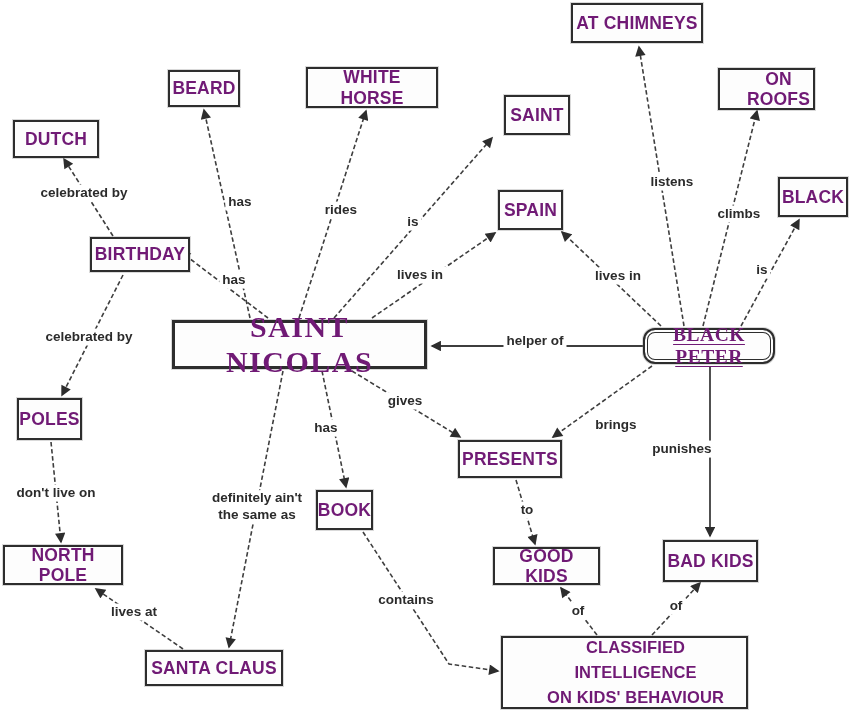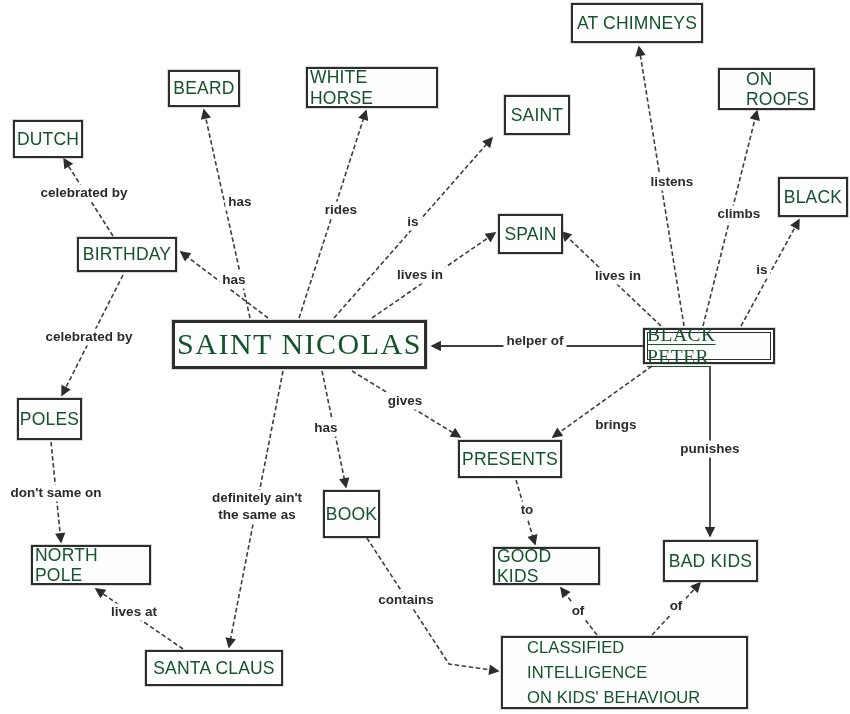--- a/index.html
+++ b/index.html
@@ -11,35 +11,36 @@
   .edge-line{
     fill:none;stroke:var(--line,#3e3e3e);stroke-width:1.6;
     stroke-dasharray:4.5 2.6;
   }
   .edge-line.solid{stroke-dasharray:none;stroke-width:1.8;}
   #arrowhead path{fill:var(--ink,#1f1f1f);}
   .node{
     position:absolute;box-sizing:border-box;
     background:#fdfdfd;border:2px solid var(--ink,#2d2d2d);
     display:flex;align-items:center;justify-content:center;
-    color:#14532d;
-    font-weight:400;font-size:17.5px;letter-spacing:.2px;line-height:1.15;
+    text-align:center;color:#701a75;
+    font-weight:700;font-size:17.5px;letter-spacing:.2px;line-height:1.15;
     white-space:pre-line;
     box-shadow:0 0 0 1px rgba(130,130,130,.30);
     padding:0 2px;
   }
   .node.primary{
     font-family:"Liberation Serif",serif;font-size:30px;letter-spacing:1.5px;
     border-width:3px;
   }
   .node.underlined{
     font-family:"Liberation Serif",serif;font-size:19.5px;letter-spacing:.5px;
     text-decoration:underline;text-underline-offset:3px;
     box-shadow:inset 0 0 0 2px #fdfdfd, inset 0 0 0 3px var(--ink,#2d2d2d),
                0 0 0 1px rgba(130,130,130,.30);
+    border-radius:12px;
   }
   .node.two-line{font-size:16.5px;letter-spacing:.1px;line-height:1.5;padding-left:24px;}
   .elabel{
     position:absolute;transform:translate(-50%,-50%);
     background:#ffffff;padding:0 3px;
     font-weight:700;font-size:13.5px;color:#2b2b2b;
     white-space:pre-line;text-align:center;line-height:1.25;
   }
 </style>
 </head>
@@ -70,58 +71,58 @@
       <polyline points="322,371 346,487" class="edge-line" marker-end="url(#arrowhead)"></polyline>
       <polyline points="283,371 229,647" class="edge-line" marker-end="url(#arrowhead)"></polyline>
       <polyline points="51,442 61,542" class="edge-line" marker-end="url(#arrowhead)"></polyline>
       <polyline points="183,649 96,589" class="edge-line" marker-end="url(#arrowhead)"></polyline>
       <polyline points="516,480 535,544" class="edge-line" marker-end="url(#arrowhead)"></polyline>
       <polyline points="363,532 449,664 498,671" class="edge-line" marker-end="url(#arrowhead)"></polyline>
       <polyline points="597,635 561,588" class="edge-line" marker-end="url(#arrowhead)"></polyline>
       <polyline points="652,635 700,583" class="edge-line" marker-end="url(#arrowhead)"></polyline>
     </svg>
   <div id="nodes-layer">
-      <div class="node" style="left: 13px; top: 120px; width: 70px; height: 38px;">DUTCH</div>
+      <div class="node" style="left: 13px; top: 120px; width: 86px; height: 38px;">DUTCH</div>
       <div class="node" style="left: 168px; top: 70px; width: 72px; height: 37px;">BEARD</div>
       <div class="node" style="left: 306px; top: 67px; width: 132px; height: 41px;">WHITE HORSE</div>
       <div class="node" style="left: 477px; top: 95px; width: 66px; height: 40px; margin-left: 27px;">SAINT</div>
       <div class="node" style="left: 571px; top: 3px; width: 132px; height: 40px;">AT CHIMNEYS</div>
       <div class="node" style="left: 718px; top: 68px; width: 97px; height: 42px; padding-left: 26px;">ON ROOFS</div>
       <div class="node" style="left: 778px; top: 177px; width: 70px; height: 40px;">BLACK</div>
-      <div class="node" style="left: 498px; top: 190px; width: 65px; height: 40px; margin-top: 24px;">SPAIN</div>
-      <div class="node" style="left: 77px; top: 237px; width: 100px; height: 35px;">BIRTHDAY</div>
+      <div class="node" style="left: 498px; top: 190px; width: 65px; height: 40px;">SPAIN</div>
+      <div class="node" style="left: 90px; top: 237px; width: 100px; height: 35px;">BIRTHDAY</div>
       <div class="node primary" style="left: 172px; top: 320px; width: 255px; height: 49px;">SAINT NICOLAS</div>
       <div class="node underlined" style="left: 643px; top: 328px; width: 132px; height: 36px;">BLACK PETER</div>
       <div class="node" style="left: 17px; top: 398px; width: 65px; height: 42px;">POLES</div>
       <div class="node" style="left: 458px; top: 440px; width: 104px; height: 38px;">PRESENTS</div>
-      <div class="node" style="left: 323px; top: 490px; width: 57px; height: 48px;">BOOK</div>
-      <div class="node" style="left: 3px; top: 545px; width: 120px; height: 40px; margin-left: 28px;">NORTH POLE</div>
+      <div class="node" style="left: 316px; top: 490px; width: 57px; height: 40px;">BOOK</div>
+      <div class="node" style="left: 3px; top: 545px; width: 120px; height: 40px;">NORTH POLE</div>
       <div class="node" style="left: 493px; top: 547px; width: 107px; height: 38px;">GOOD KIDS</div>
       <div class="node" style="left: 663px; top: 540px; width: 95px; height: 42px;">BAD KIDS</div>
       <div class="node" style="left: 145px; top: 650px; width: 138px; height: 36px;">SANTA CLAUS</div>
       <div class="node two-line" style="left: 501px; top: 636px; width: 247px; height: 73px;">CLASSIFIED INTELLIGENCE
 ON KIDS' BEHAVIOUR</div>
       <div class="elabel" style="left: 84px; top: 193px;">celebrated by</div>
       <div class="elabel" style="left: 89px; top: 337px;">celebrated by</div>
       <div class="elabel" style="left: 240px; top: 202px;">has</div>
       <div class="elabel" style="left: 341px; top: 210px;">rides</div>
       <div class="elabel" style="left: 413px; top: 222px;">is</div>
       <div class="elabel" style="left: 420px; top: 275px;">lives in</div>
       <div class="elabel" style="left: 234px; top: 280px;">has</div>
       <div class="elabel" style="left: 618px; top: 276px;">lives in</div>
       <div class="elabel" style="left: 672px; top: 182px;">listens</div>
       <div class="elabel" style="left: 739px; top: 214px;">climbs</div>
       <div class="elabel" style="left: 762px; top: 270px;">is</div>
       <div class="elabel" style="left: 535px; top: 341px;">helper of</div>
       <div class="elabel" style="left: 405px; top: 401px;">gives</div>
       <div class="elabel" style="left: 616px; top: 425px;">brings</div>
-      <div class="elabel" style="left: 710px; top: 449px;">punishes</div>
+      <div class="elabel" style="left: 682px; top: 449px;">punishes</div>
       <div class="elabel" style="left: 326px; top: 428px;">has</div>
       <div class="elabel" style="left: 257px; top: 507px;">definitely ain't
 the same as</div>
-      <div class="elabel" style="left: 56px; top: 493px;">don't same on</div>
+      <div class="elabel" style="left: 56px; top: 493px;">don't live on</div>
       <div class="elabel" style="left: 134px; top: 612px;">lives at</div>
       <div class="elabel" style="left: 527px; top: 510px;">to</div>
       <div class="elabel" style="left: 406px; top: 600px;">contains</div>
       <div class="elabel" style="left: 578px; top: 611px;">of</div>
       <div class="elabel" style="left: 676px; top: 606px;">of</div>
     </div>
 </div>
 
 </body></html>

